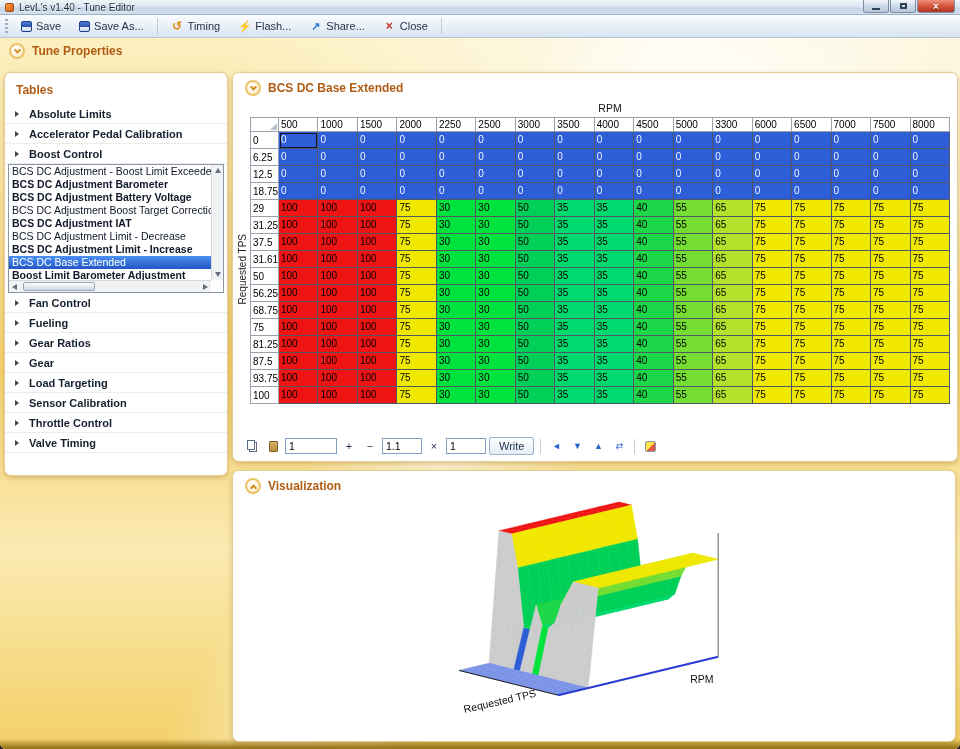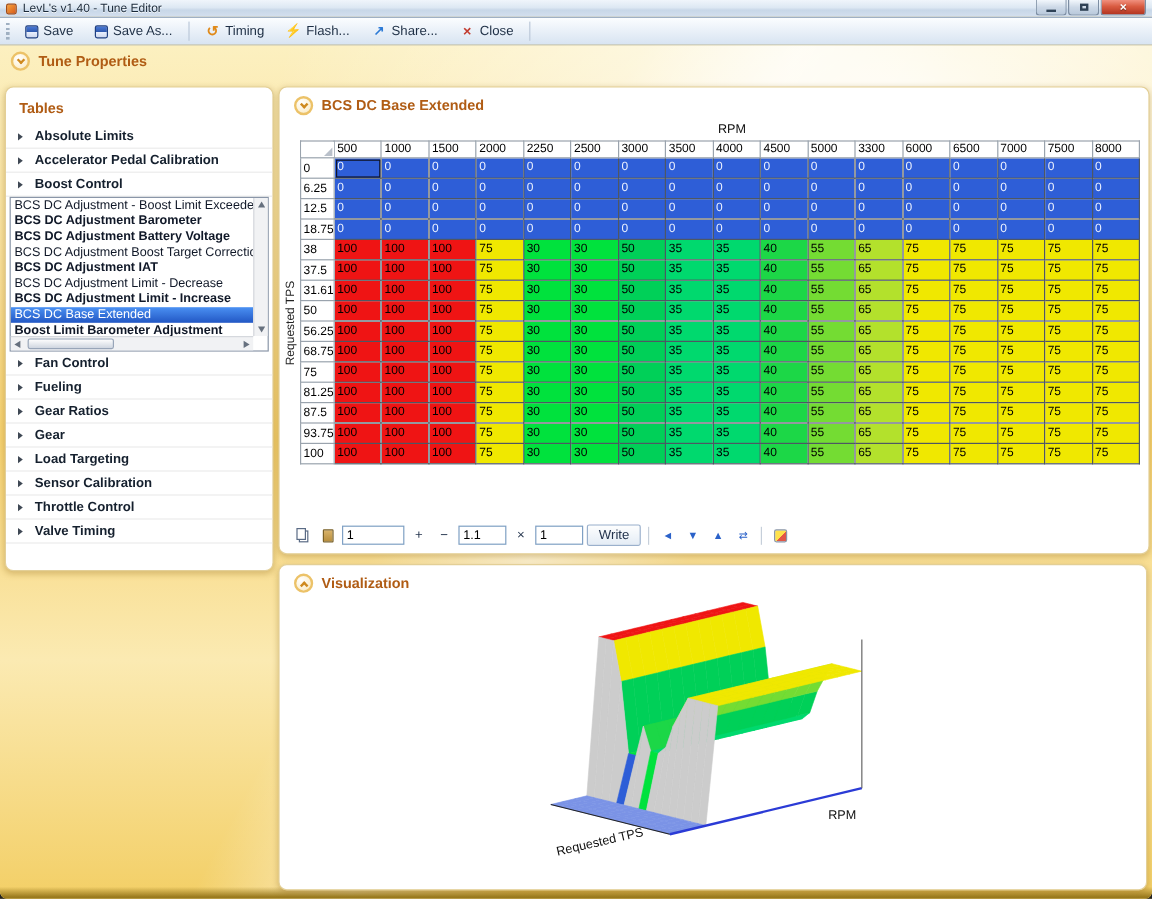--- a/index.html
+++ b/index.html
@@ -339,21 +339,41 @@
               <td class="cell" style="background:#2e5ed7;color:#eef3ff">0</td>
               <td class="cell" style="background:#2e5ed7;color:#eef3ff">0</td>
               <td class="cell" style="background:#2e5ed7;color:#eef3ff">0</td>
               <td class="cell" style="background:#2e5ed7;color:#eef3ff">0</td>
               <td class="cell" style="background:#2e5ed7;color:#eef3ff">0</td>
               <td class="cell" style="background:#2e5ed7;color:#eef3ff">0</td>
               <td class="cell" style="background:#2e5ed7;color:#eef3ff">0</td>
               <td class="cell" style="background:#2e5ed7;color:#eef3ff">0</td>
             </tr>
             <tr>
-              <th>38</th>
+              <th>29</th>
+              <td class="cell" style="background:#ef1414;color:#000">100</td>
+              <td class="cell" style="background:#ef1414;color:#000">100</td>
+              <td class="cell" style="background:#ef1414;color:#000">100</td>
+              <td class="cell" style="background:#f0e800;color:#000">75</td>
+              <td class="cell" style="background:#00e23d;color:#000">30</td>
+              <td class="cell" style="background:#00e23d;color:#000">30</td>
+              <td class="cell" style="background:#00d058;color:#000">50</td>
+              <td class="cell" style="background:#00d96e;color:#000">35</td>
+              <td class="cell" style="background:#00d96e;color:#000">35</td>
+              <td class="cell" style="background:#1cd747;color:#000">40</td>
+              <td class="cell" style="background:#74dc33;color:#000">55</td>
+              <td class="cell" style="background:#b3e12c;color:#000">65</td>
+              <td class="cell" style="background:#f0e800;color:#000">75</td>
+              <td class="cell" style="background:#f0e800;color:#000">75</td>
+              <td class="cell" style="background:#f0e800;color:#000">75</td>
+              <td class="cell" style="background:#f0e800;color:#000">75</td>
+              <td class="cell" style="background:#f0e800;color:#000">75</td>
+            </tr>
+            <tr>
+              <th>31.25</th>
               <td class="cell" style="background:#ef1414;color:#000">100</td>
               <td class="cell" style="background:#ef1414;color:#000">100</td>
               <td class="cell" style="background:#ef1414;color:#000">100</td>
               <td class="cell" style="background:#f0e800;color:#000">75</td>
               <td class="cell" style="background:#00e23d;color:#000">30</td>
               <td class="cell" style="background:#00e23d;color:#000">30</td>
               <td class="cell" style="background:#00d058;color:#000">50</td>
               <td class="cell" style="background:#00d96e;color:#000">35</td>
               <td class="cell" style="background:#00d96e;color:#000">35</td>
               <td class="cell" style="background:#1cd747;color:#000">40</td>

